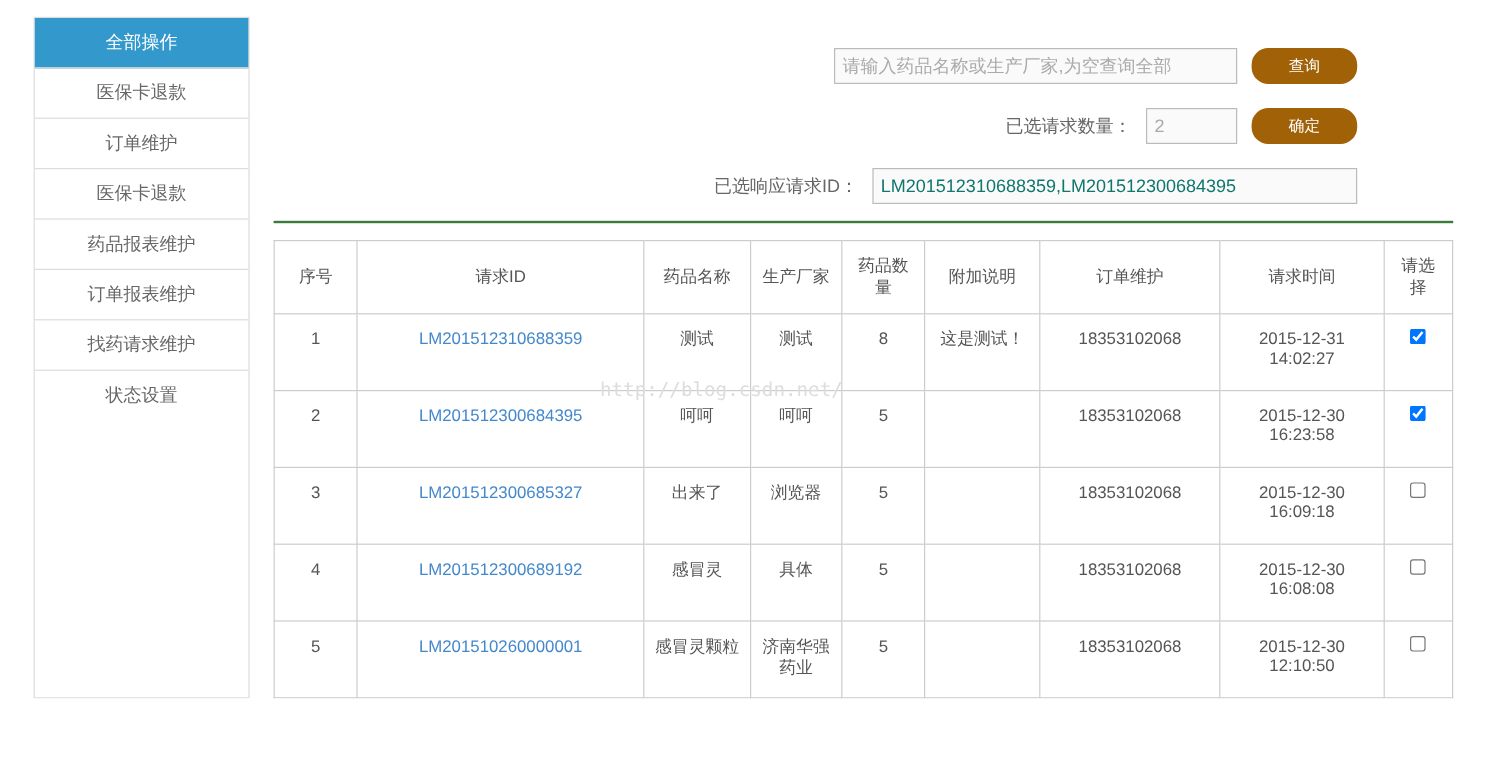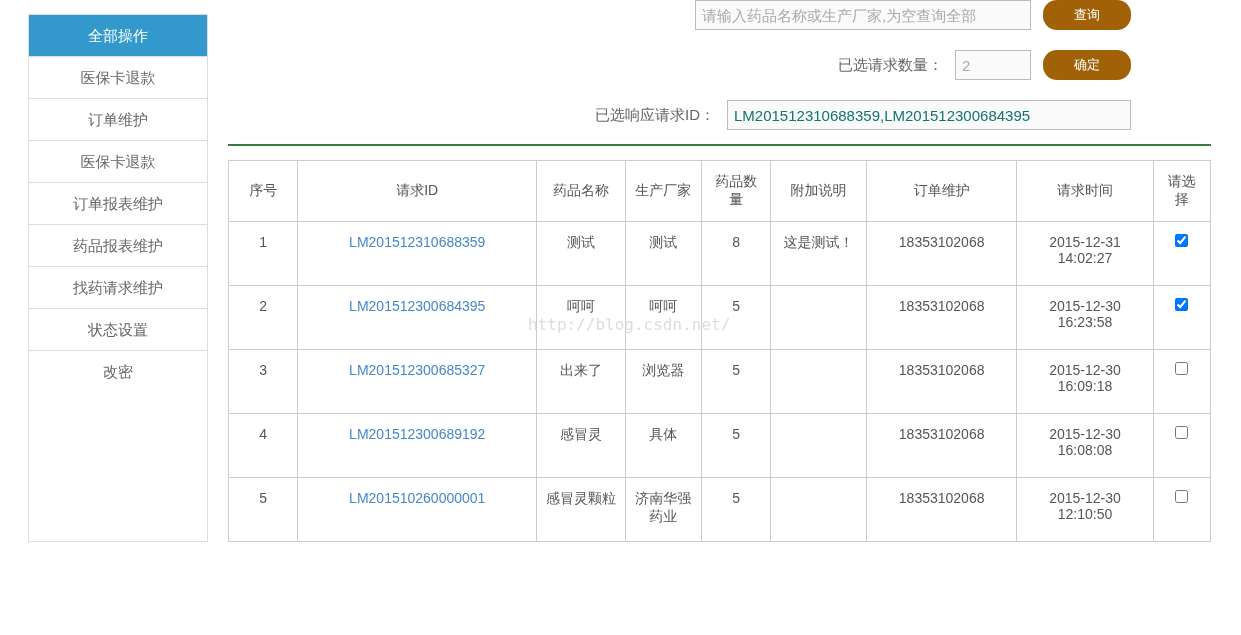--- a/index.html
+++ b/index.html
@@ -32,20 +32,21 @@
       color: #fff;
     }
     .main {
       flex: 1;
       padding: 0 30px 0 20px;
     }
     .form-row {
       display: flex;
       justify-content: flex-end;
       align-items: center;
+      margin-top: 40px;
       padding-right: 80px;
       gap: 12px;
     }
     .form-row.second { margin-top: 20px; }
     .form-row.third { margin-top: 20px; margin-bottom: 14px; }
     .label {
       color: #666;
       font-size: 15px;
     }
     .input-text {
@@ -115,43 +116,42 @@
     .col-name { width: 74px; }
     .col-manu { width: 64px; }
     .col-qty { width: 58px; }
     .col-note { width: 80px; }
     .col-phone { width: 126px; }
     .col-time { width: 114px; }
     .col-sel { width: 48px; }
     .link { color: #4488cc; cursor: pointer; }
     .watermark {
       position: absolute;
-      left: 528px;
+      left: 500px;
       top: 315px;
       color: #ddd;
       font-size: 16px;
       font-family: monospace;
       pointer-events: none;
     }
     input[type="checkbox"] { cursor: pointer; }
   </style>
 </head>
 <body>
 
 <div class="container">
   <div class="sidebar">
     <div class="sidebar-item active">全部操作</div>
     <div class="sidebar-item">医保卡退款</div>
     <div class="sidebar-item">订单维护</div>
     <div class="sidebar-item">医保卡退款</div>
+    <div class="sidebar-item">药品报表维护</div>
     <div class="sidebar-item">订单报表维护</div>
-    <div class="sidebar-item">药品报表维护</div>
     <div class="sidebar-item">找药请求维护</div>
     <div class="sidebar-item">状态设置</div>
-    <div class="sidebar-item">改密</div>
   </div>
 
   <div class="main">
     <div class="form-row">
       <input type="text" class="input-text" placeholder="请输入药品名称或生产厂家,为空查询全部" style="">
       <button class="btn">查询</button>
     </div>
 
     <div class="form-row second">
       <span class="label">已选请求数量：</span>

